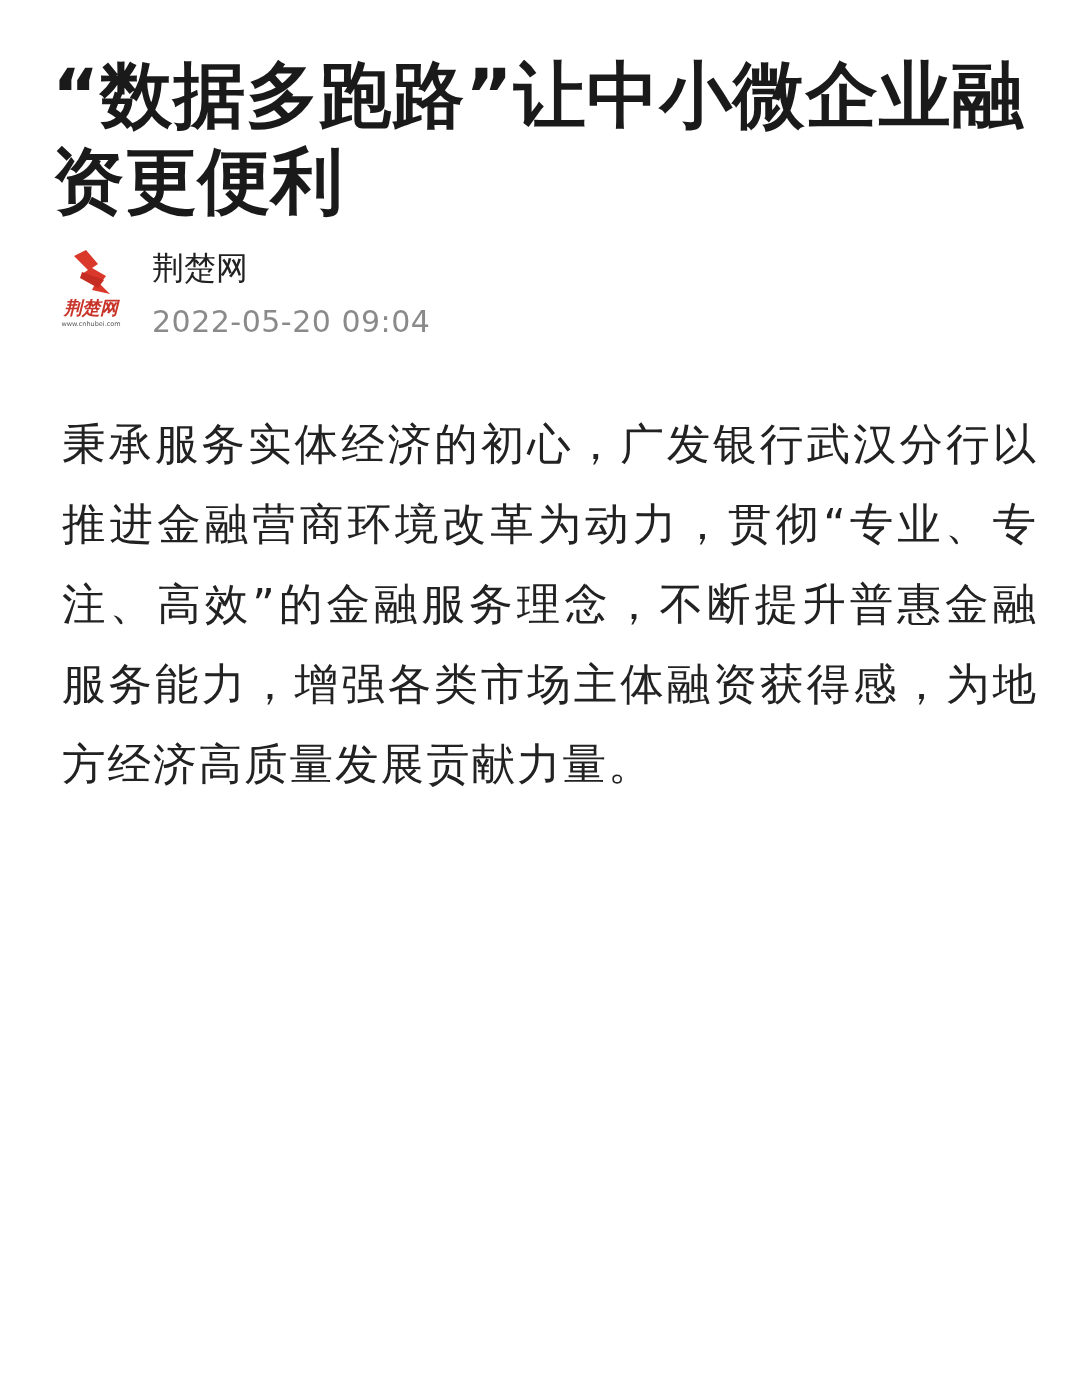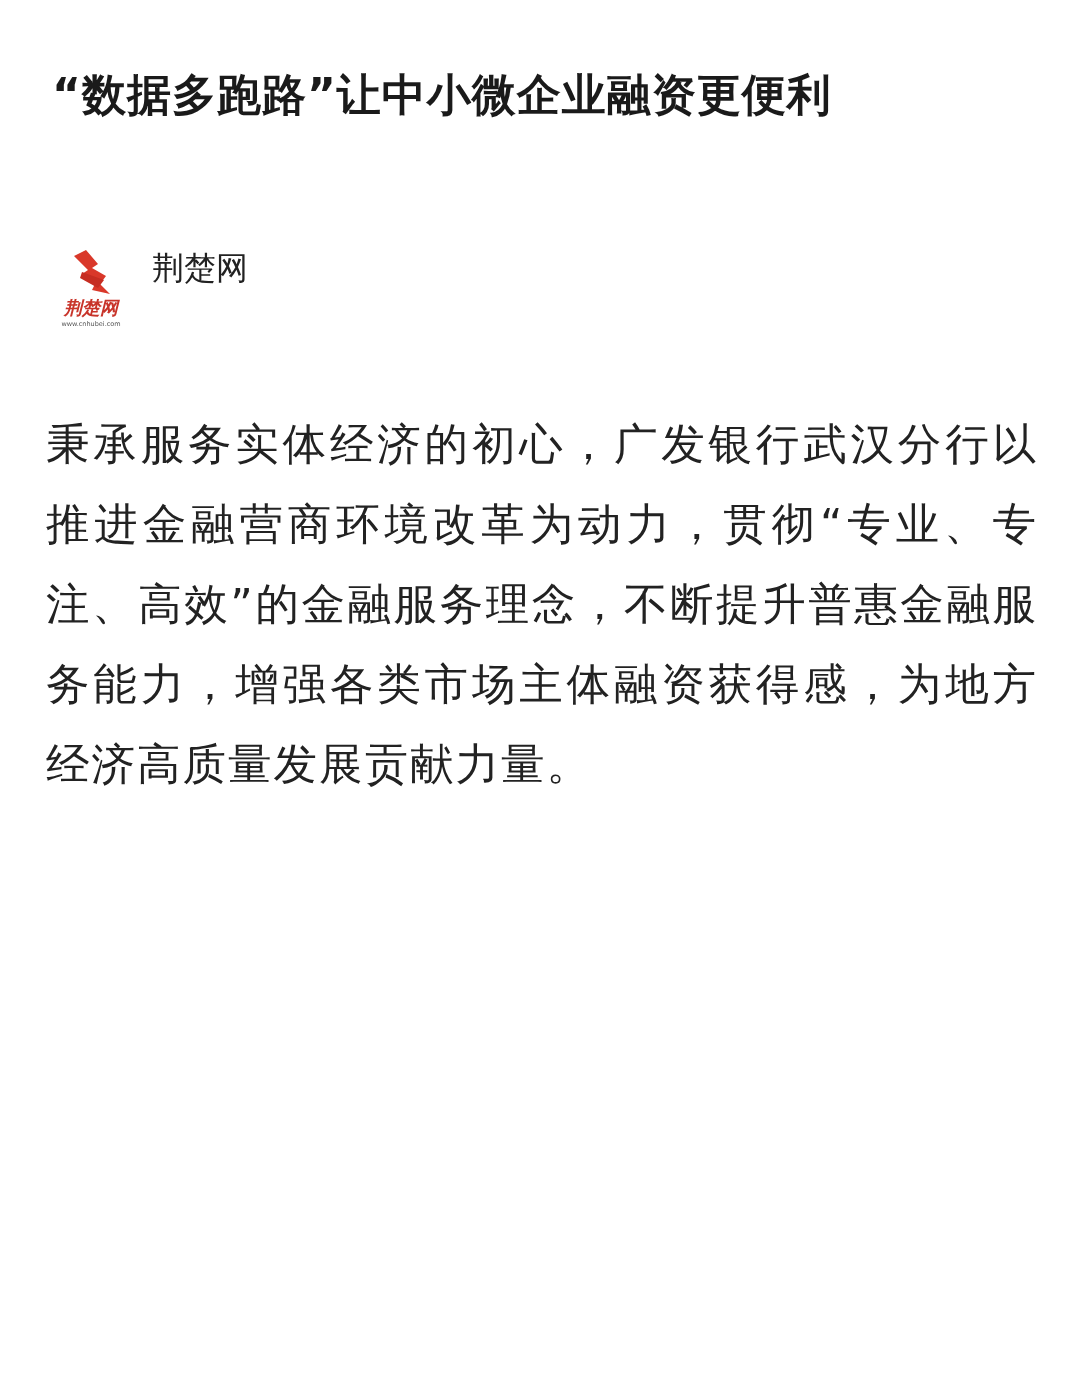--- a/index.html
+++ b/index.html
@@ -1,43 +1,44 @@
 <!DOCTYPE html>
 <html><head>
 <meta charset="utf-8">
 <style>
   html, body { margin: 0; padding: 0; background: #ffffff; }
   body { width: 1080px; height: 1377px; overflow: hidden; position: relative;
          font-family: "DejaVu Sans", "Liberation Sans", sans-serif; color: #222222; }
   .article { position: absolute; left: 0; top: 0; width: 1080px; }
   .title { position: absolute; left: 52px; top: 52px; width: 990px;
-           font-size: 44px; font-weight: bold; line-height: 86px; color: #1a1a1a;
+           font-size: 72px; font-weight: bold; line-height: 86px; color: #1a1a1a;
            letter-spacing: 1px; margin: 0; }
   .meta { position: absolute; left: 46px; top: 244px; height: 100px; width: 600px; }
   .logo { position: absolute; left: 6px; top: 6px; width: 78px; height: 80px; }
   .source { position: absolute; left: 106px; top: 2px; font-size: 32px; color: #222; line-height: 44px; }
   .date { position: absolute; left: 106px; top: 56px; font-size: 30px; color: #8a8a8a; line-height: 44px; letter-spacing: 0.5px; }
   .body { position: absolute; left: 46px; top: 404px; width: 992px; }
-  .para { font-size: 43.5px; line-height: 80px; color: #222; margin: 0 0 80px 0;
+  .para { font-size: 43.5px; line-height: 80px; color: #222; margin: 0 0 80px 16px;
           text-align: justify; letter-spacing: 2px; }
 </style>
 </head>
 <body>
 
 <div class="article">
   <h1 class="title">“数据多跑路”让中小微企业融资更便利</h1>
 
   <div class="meta">
     <div class="logo">
       <svg width="78" height="80" viewBox="0 0 78 80">
         <path d="M22 6 L34 0 L46 14 L40 18 L54 26 L48 34 L58 44 L40 40 L44 32 L30 24 L36 20 Z" fill="#d9382a"></path>
         <path d="M30 22 L52 30 L46 38 L28 28 Z" fill="#c62d22"></path>
         <text x="39" y="64" text-anchor="middle" font-size="18" fill="#c8342a" font-family="DejaVu Serif, serif" font-style="italic" font-weight="bold">荆楚网</text>
         <text x="39" y="76" text-anchor="middle" font-size="6.5" fill="#555" font-family="DejaVu Sans, sans-serif">www.cnhubei.com</text>
       </svg>
     </div>
     <div class="source">荆楚网</div>
+    <div class="date">2022-05-20 09:04</div>
   </div>
 
   <div class="body">
     <p class="para">秉承服务实体经济的初心，广发银行武汉分行以推进金融营商环境改革为动力，贯彻“专业、专注、高效”的金融服务理念，不断提升普惠金融服务能力，增强各类市场主体融资获得感，为地方经济高质量发展贡献力量。</p>
   </div>
 </div>
 
 </body></html>

